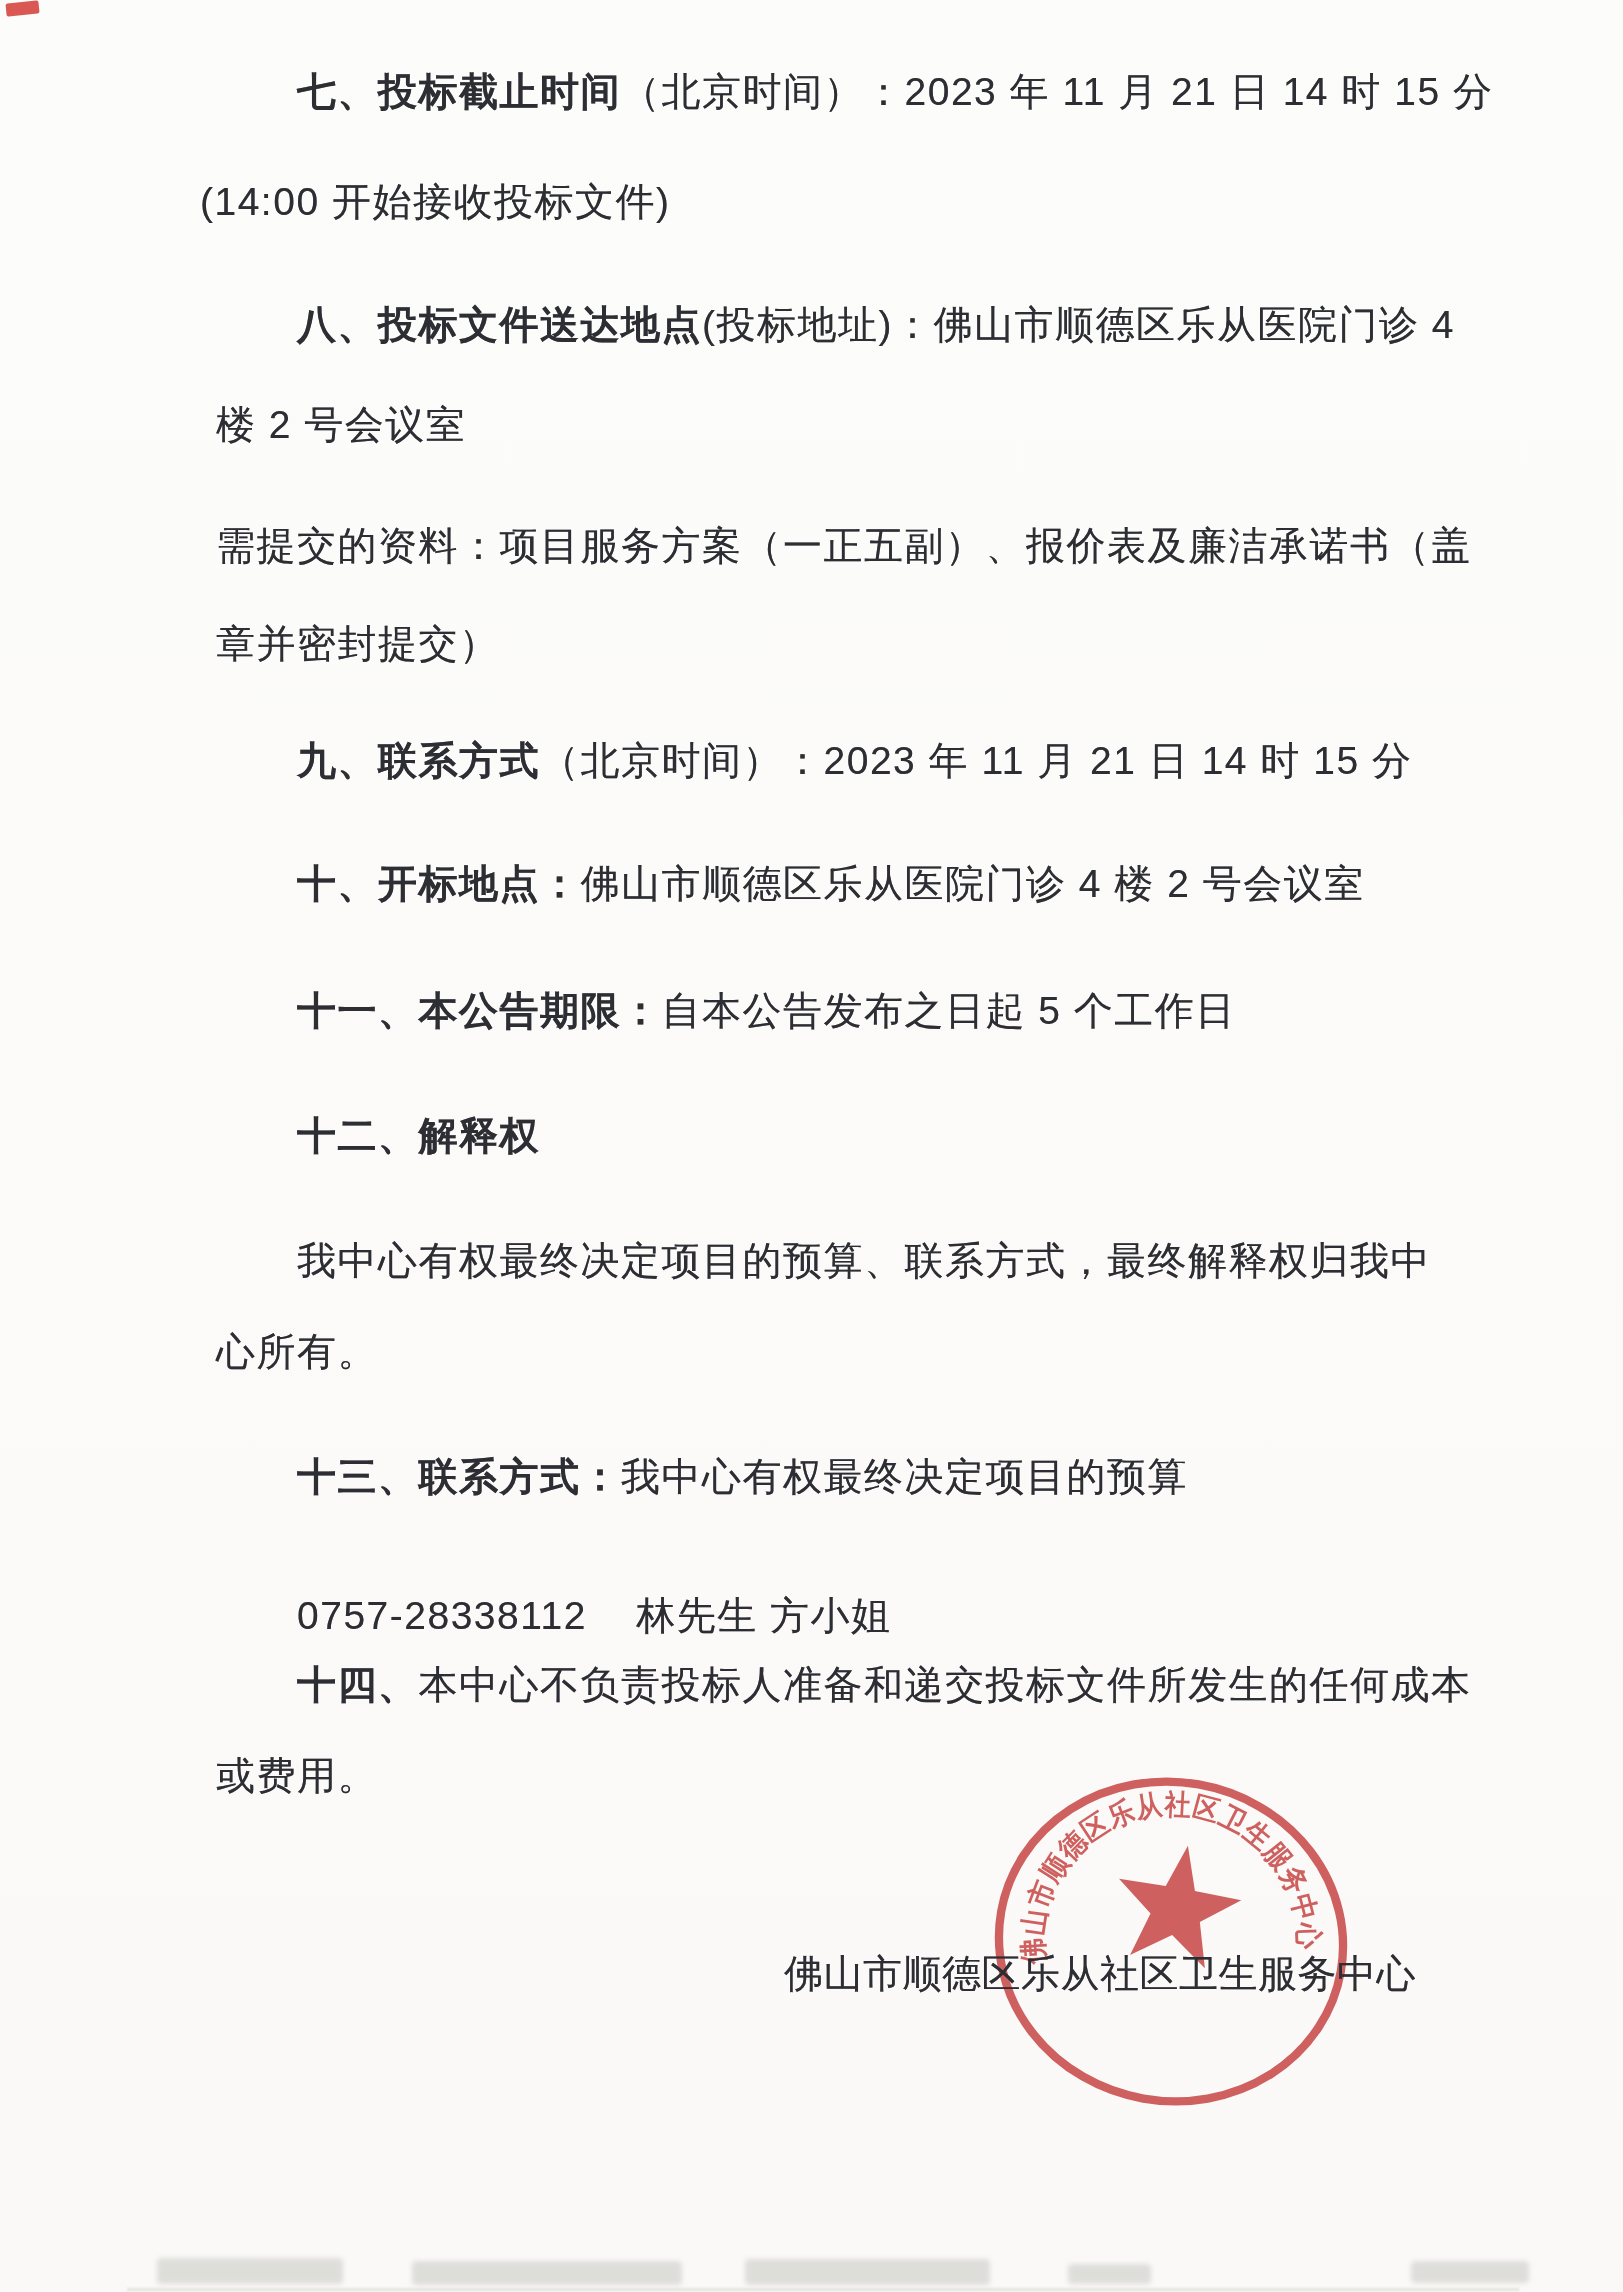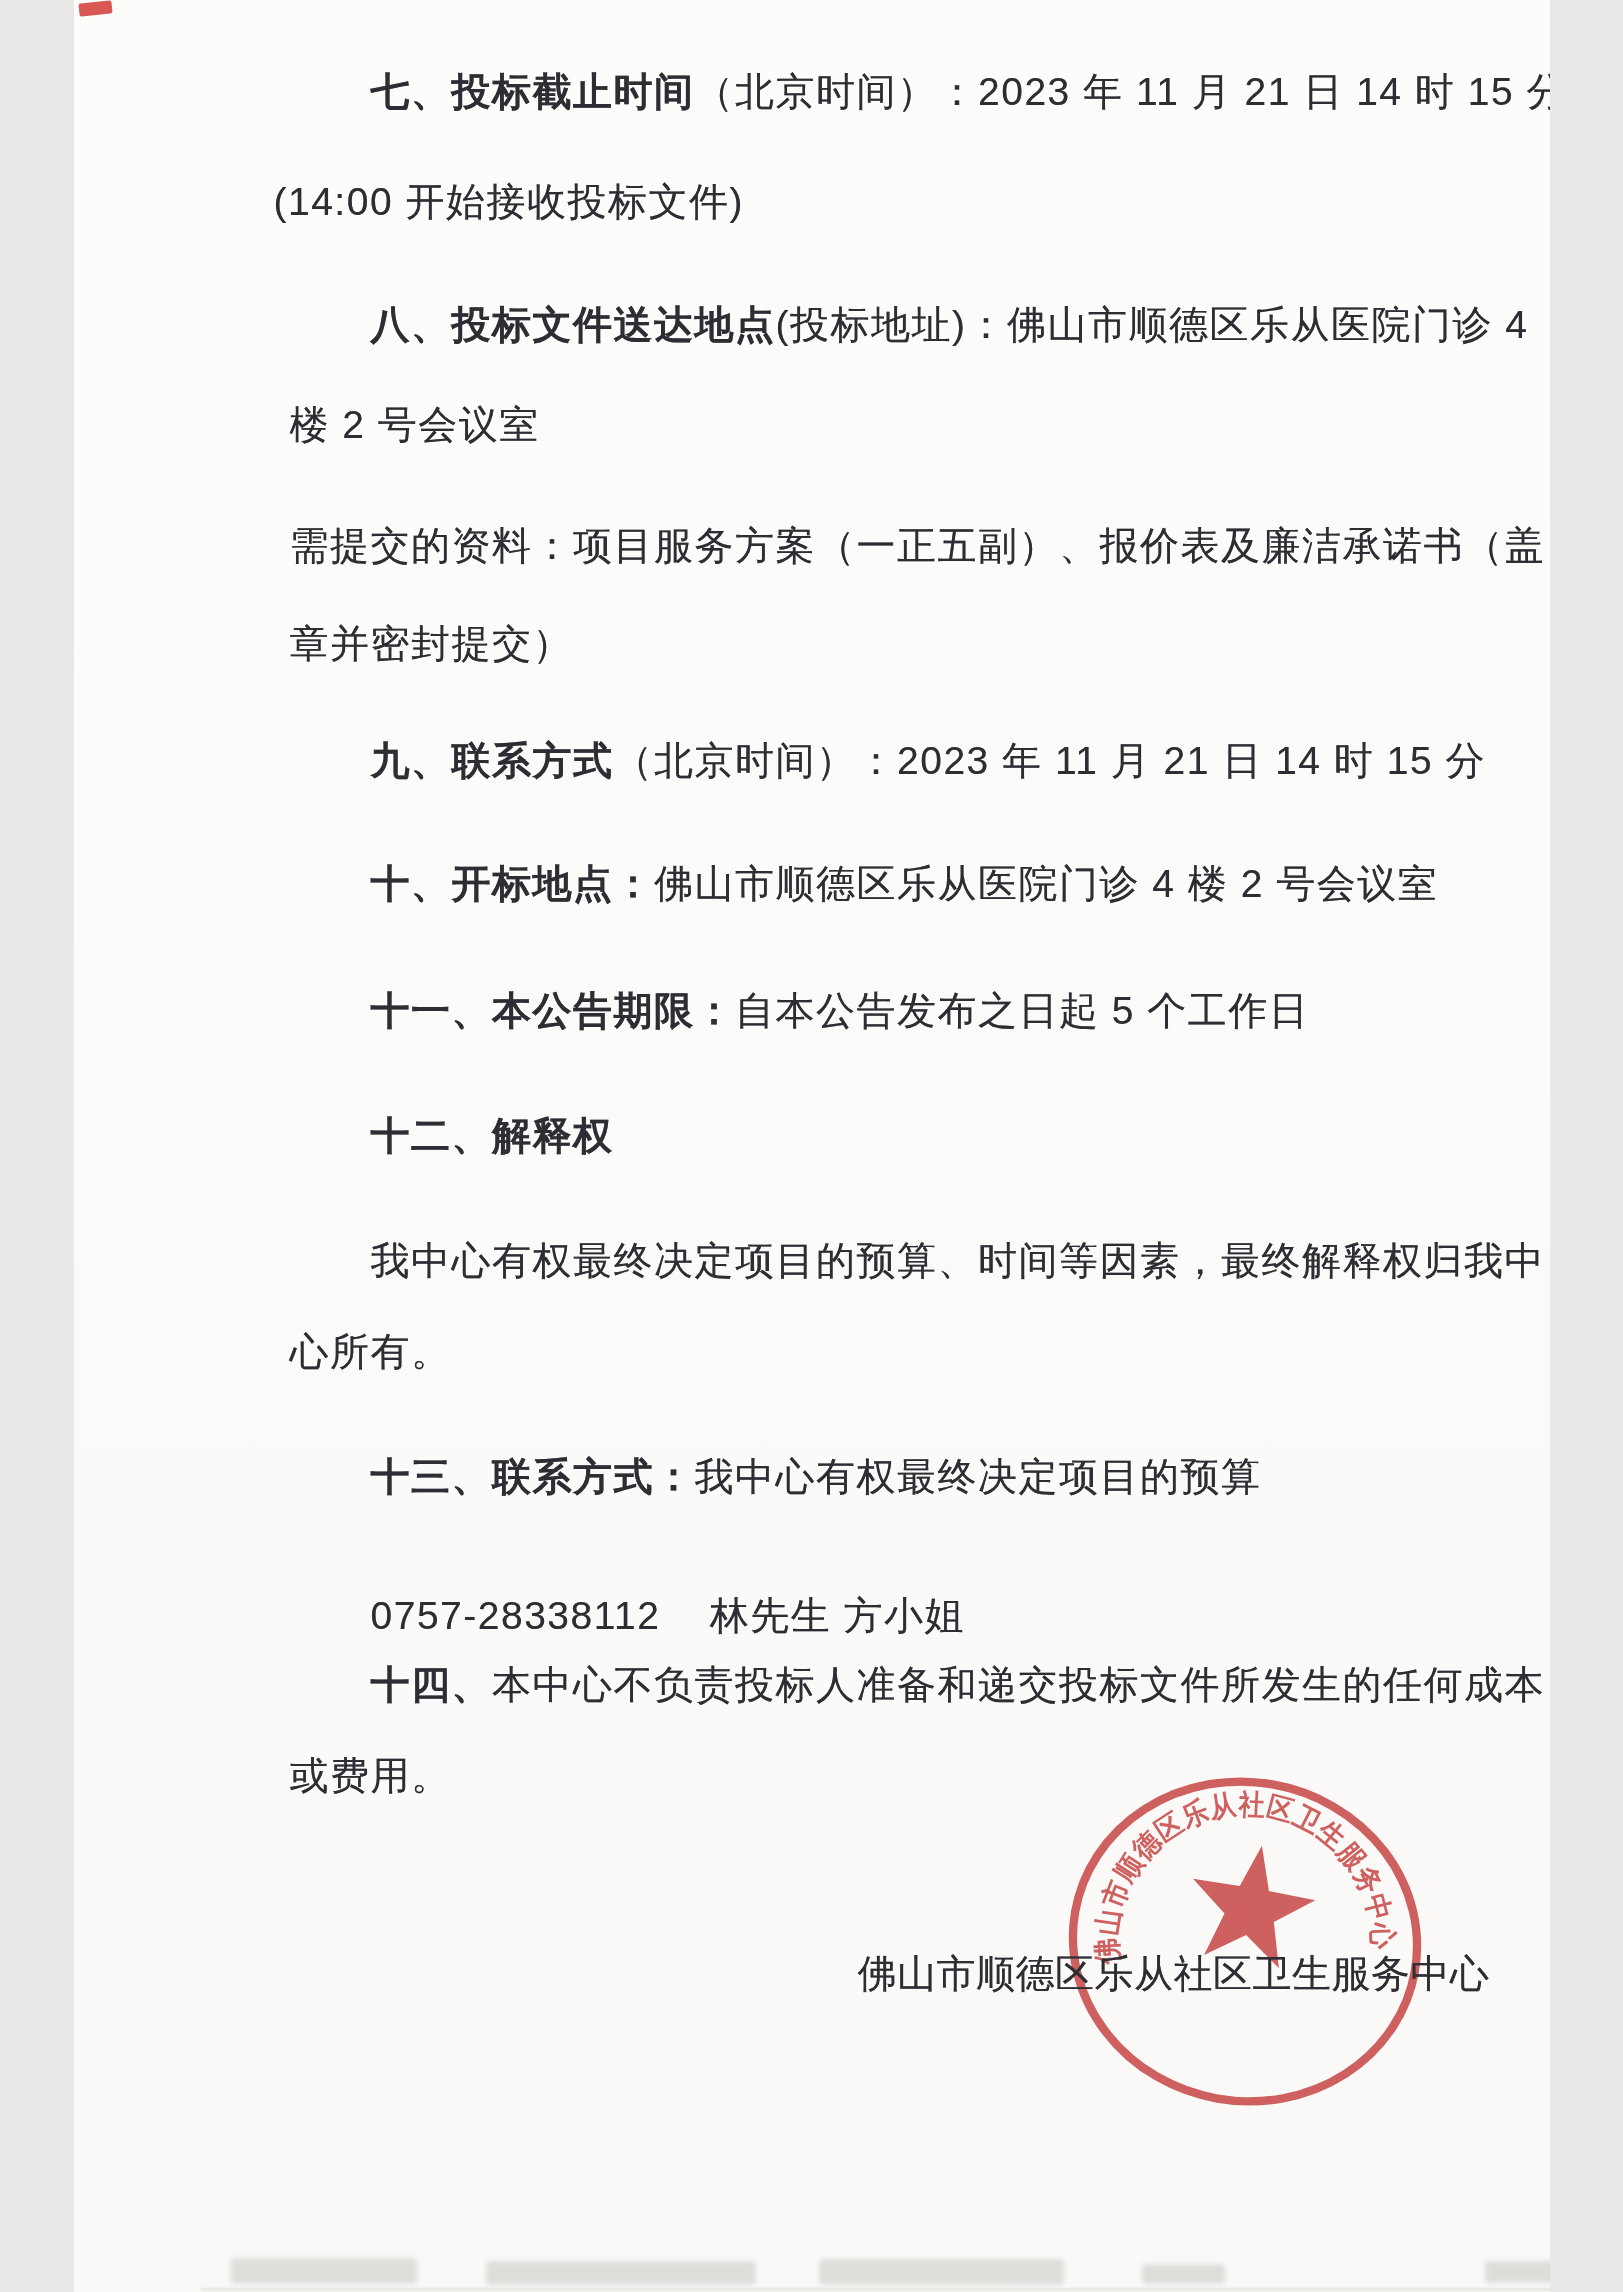--- a/index.html
+++ b/index.html
@@ -1,18 +1,18 @@
 <!DOCTYPE html>
 <html><head>
 <meta charset="utf-8">
 <style>
   html,body { margin:0; padding:0; background:#e8e8e6; }
   .page {
     position:relative;
-    width:1476px; height:2293px;
+    width:1623px; height:2293px;
     margin:0 auto;
     background:linear-gradient(180deg,#fcfcfa 0%, #fbfaf8 70%, #faf9f7 100%);
     overflow:hidden;
     font-family:"Liberation Sans", sans-serif;
     color:#2d2e34;
   }
   .line {
     position:absolute;
     font-size:39px;
     line-height:55px;
@@ -105,21 +105,21 @@
   <div class="line x-margin" style="top:518px"><span>需提交的资料：项目服务方案（一正五副）、报价表及廉洁承诺书（盖</span></div>
 
   <div class="line x-indent" style="top:733px"><span class="b">九、联系方式</span><span>（北京时间）：2023 年 11 月 21 日 14 时 15 分</span></div>
 
   <div class="line x-indent" style="top:856px"><span class="b">十、开标地点：</span><span>佛山市顺德区乐从医院门诊 4 楼 2 号会议室</span></div>
 
   <div class="line x-indent" style="top:983px"><span class="b">十一、本公告期限：</span><span>自本公告发布之日起 5 个工作日</span></div>
 
   <div class="line x-indent" style="top:1108px"><span class="b">十二、解释权</span></div>
 
-  <div class="line x-indent" style="top:1233px"><span>我中心有权最终决定项目的预算、时间等因素，最终解释权归我中</span></div>
+  <div class="line x-indent" style="top:1233px"><span>我中心有权最终决定项目的预算、联系方式，最终解释权归我中</span></div>
 
   <div class="line x-margin" style="top:1324px"><span>心所有。</span></div>
 
   <div class="line x-indent" style="top:1449px"><span class="b">十三、联系方式：</span><span>我中心有权最终决定项目的预算</span></div>
 
   <div class="line x-indent" style="top:1588px"><span>0757-28338112    林先生 方小姐</span></div>
 
   <div class="line x-indent" style="top:1657px"><span class="b">十四、</span><span>本中心不负责投标人准备和递交投标文件所发生的任何成本</span></div>
 
   <div class="line x-margin" style="top:1748px"><span>或费用。</span></div>

